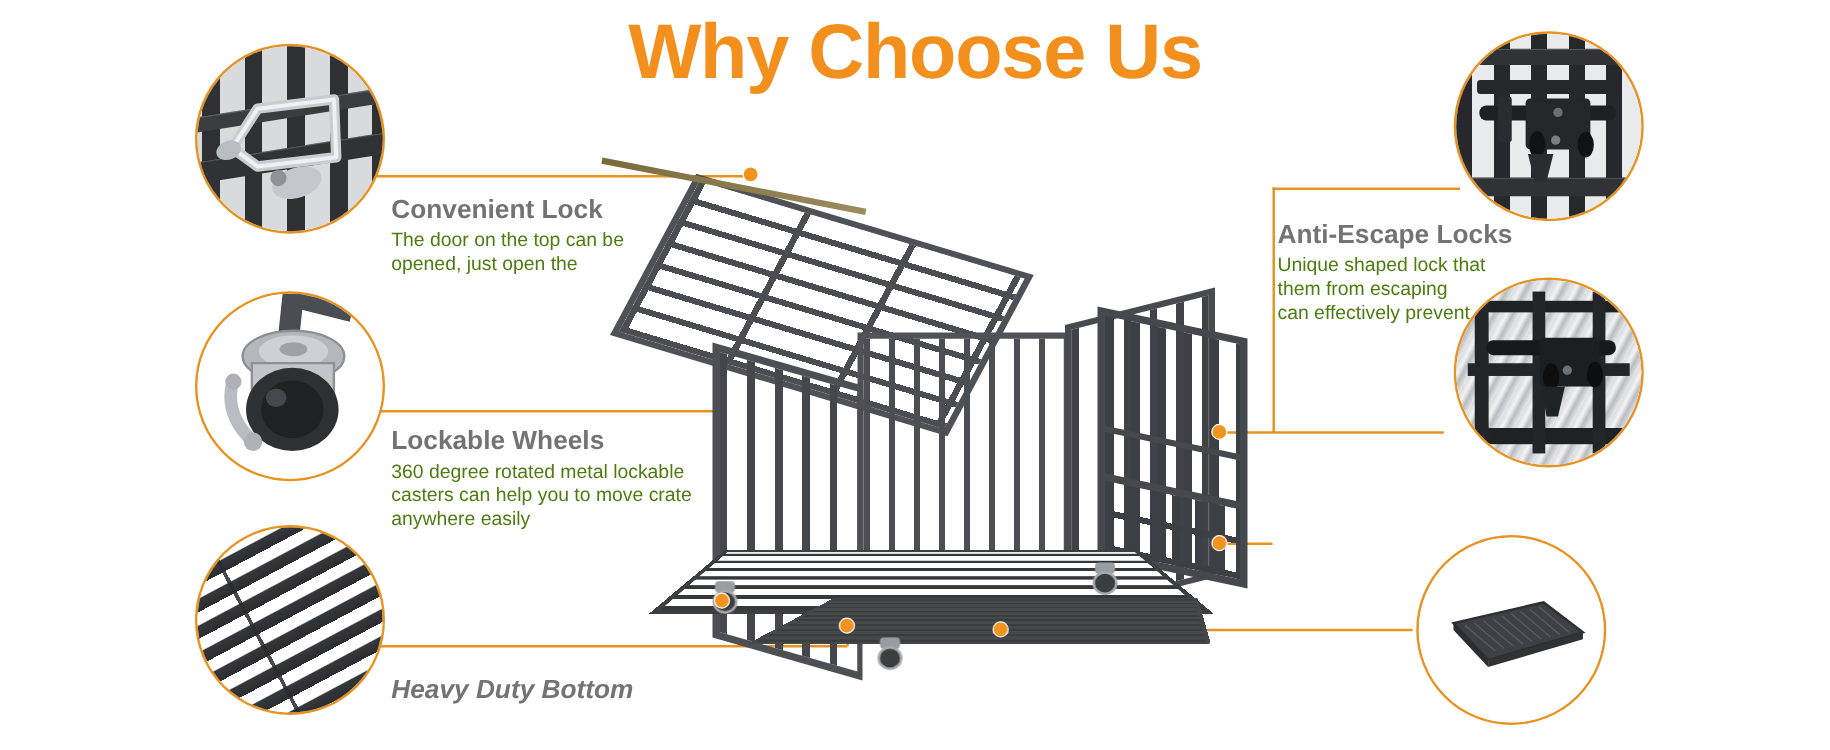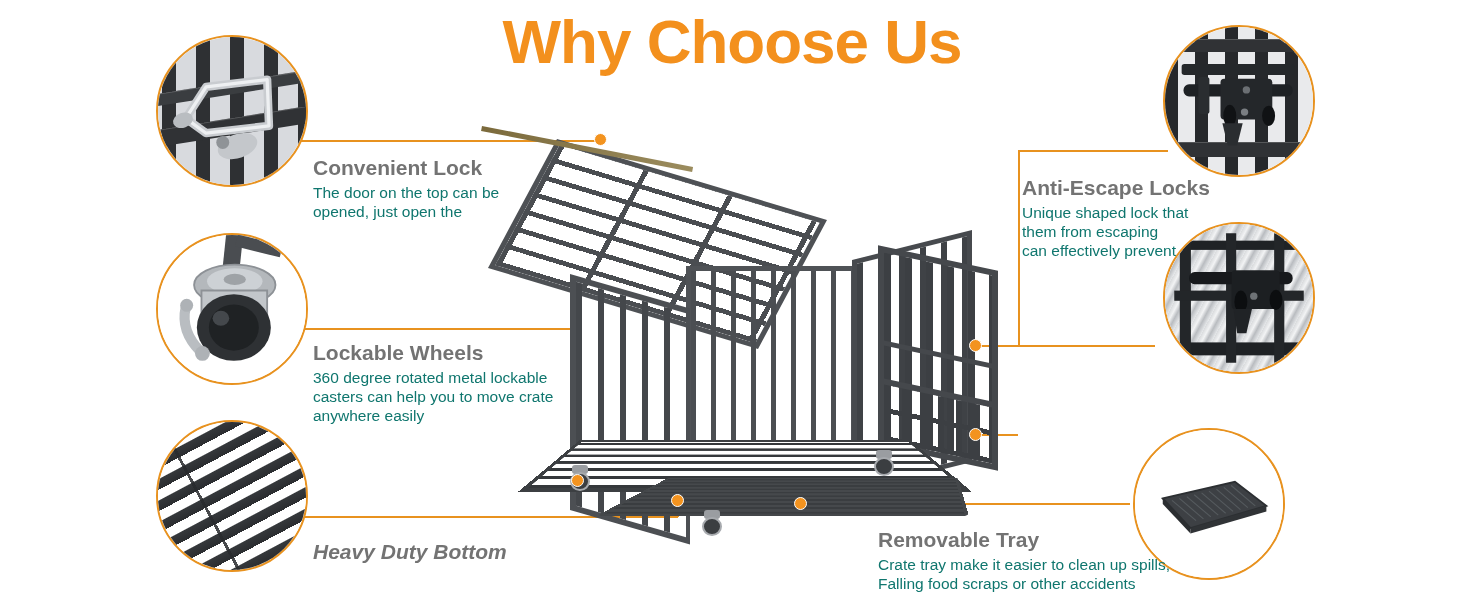--- a/index.html
+++ b/index.html
@@ -20,21 +20,21 @@
     line-height: 1.1;
   }
 
   
   .feature-text { position: absolute; }
   .feature-title {
     color: #737373; font-size: 21px; font-weight: bold;
     line-height: 1.25; white-space: nowrap;
   }
   .feature-desc {
-    color: #0f766e; font-size: 15.5px; line-height: 1.22;
+    color: #4d7c0f; font-size: 15.5px; line-height: 1.22;
     margin-top: 3px;
   }
   .feature-desc div { white-space: nowrap; }
 
   
   .thumb {
     position: absolute; border-radius: 50%;
     border: 2.5px solid #E8921F;
     overflow: hidden; background: #ffffff;
   }
@@ -371,21 +371,14 @@
 
   <div class="feature-text" style="left:1022px; top:175px;">
     <div class="feature-title">Anti-Escape Locks</div>
     <div class="feature-desc">
       <div>Unique shaped lock that</div>
       <div>them from escaping</div>
       <div>can effectively prevent</div>
     </div>
   </div>
 
-  <div class="feature-text" style="left:878px; top:527px;">
-    <div class="feature-title">Removable Tray</div>
-    <div class="feature-desc">
-      <div>Crate tray make it easier to clean up spills,</div>
-      <div>Falling food scraps or other accidents</div>
-    </div>
-  </div>
 
 </div>
 
 </body></html>

